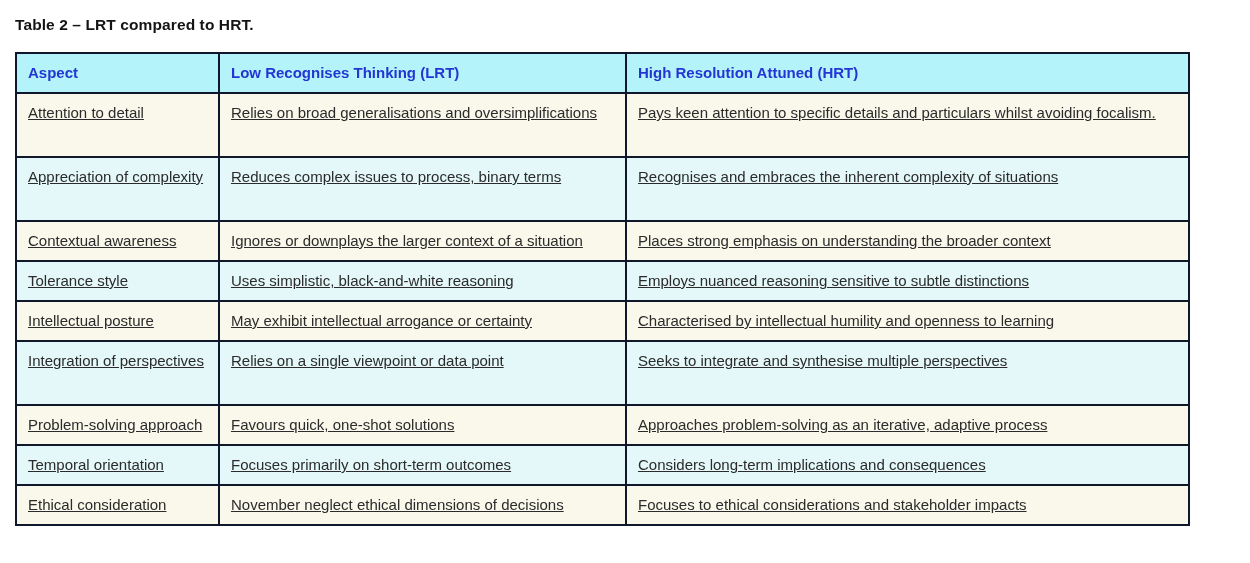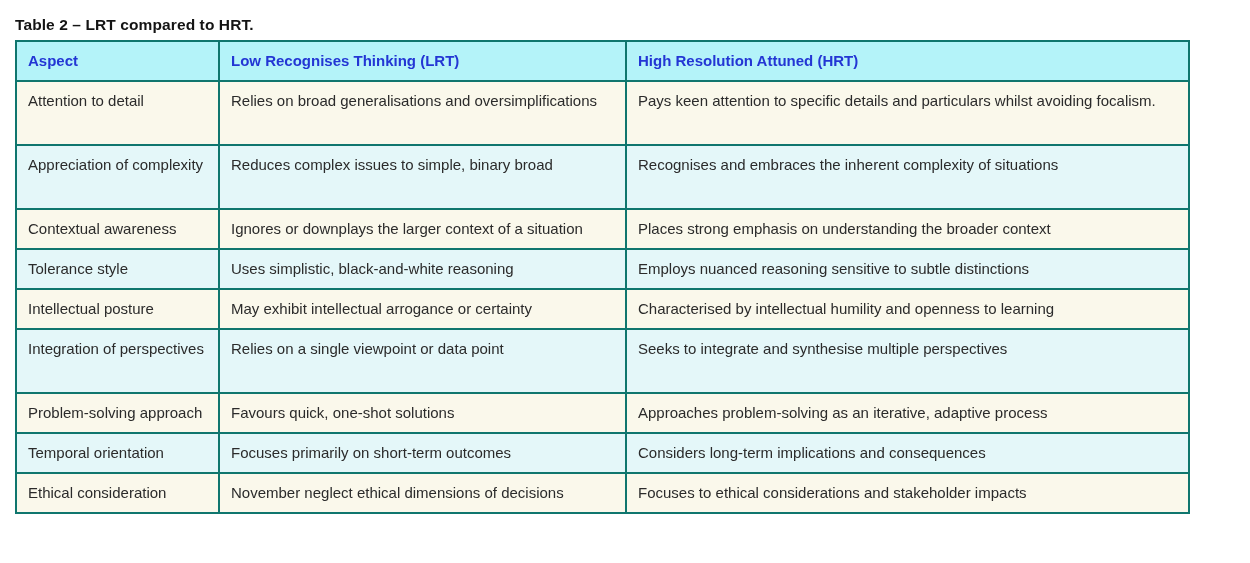--- a/index.html
+++ b/index.html
@@ -14,50 +14,51 @@
     height: 563px;
     box-sizing: border-box;
     padding: 16px 0 0 15px;
     overflow: hidden;
     background: #ffffff;
   }
   .caption {
     font-size: 15.5px;
     font-weight: bold;
     color: #141414;
-    margin: 0 0 6px 0;
+    margin: 0 0 18px 0;
     letter-spacing: 0.1px;
   }
   table.cmp {
     border-collapse: collapse;
     table-layout: fixed;
     width: 1173px;
     font-size: 15px;
   }
   table.cmp col.c-aspect { width: 203px; }
   table.cmp col.c-lrt    { width: 407px; }
   table.cmp col.c-hrt    { width: 563px; }
   table.cmp th, table.cmp td {
-    border: 2px solid #0f766e;
+    border: 2px solid #0f172a;
     text-align: left;
     padding: 7px 10px 7px 11px;
     line-height: 24px;
     box-sizing: content-box;
     overflow: hidden;
   }
   table.cmp thead th {
     background: #b4f3f9;
     color: #2336d4;
     font-weight: bold;
     height: 24px;
     vertical-align: middle;
   }
   table.cmp tbody td {
     vertical-align: top;
     height: 24px;
+    text-decoration: underline;
   }
   table.cmp tbody tr.tall td { height: 48px; }
   table.cmp tbody tr:nth-child(odd)  td { background: #faf8eb; }
   table.cmp tbody tr:nth-child(even) td { background: #e4f7f9; }
 </style>
 </head>
 <body>
 
 <div class="page">
 
@@ -77,21 +78,21 @@
       </tr>
     </thead>
     <tbody>
       <tr class="tall">
         <td>Attention to detail</td>
         <td>Relies on broad generalisations and oversimplifications</td>
         <td>Pays keen attention to specific details and particulars whilst avoiding focalism.</td>
       </tr>
       <tr class="tall">
         <td>Appreciation of complexity</td>
-        <td>Reduces complex issues to simple, binary broad</td>
+        <td>Reduces complex issues to process, binary terms</td>
         <td>Recognises and embraces the inherent complexity of situations</td>
       </tr>
       <tr>
         <td>Contextual awareness</td>
         <td>Ignores or downplays the larger context of a situation</td>
         <td>Places strong emphasis on understanding the broader context</td>
       </tr>
       <tr>
         <td>Tolerance style</td>
         <td>Uses simplistic, black-and-white reasoning</td>

